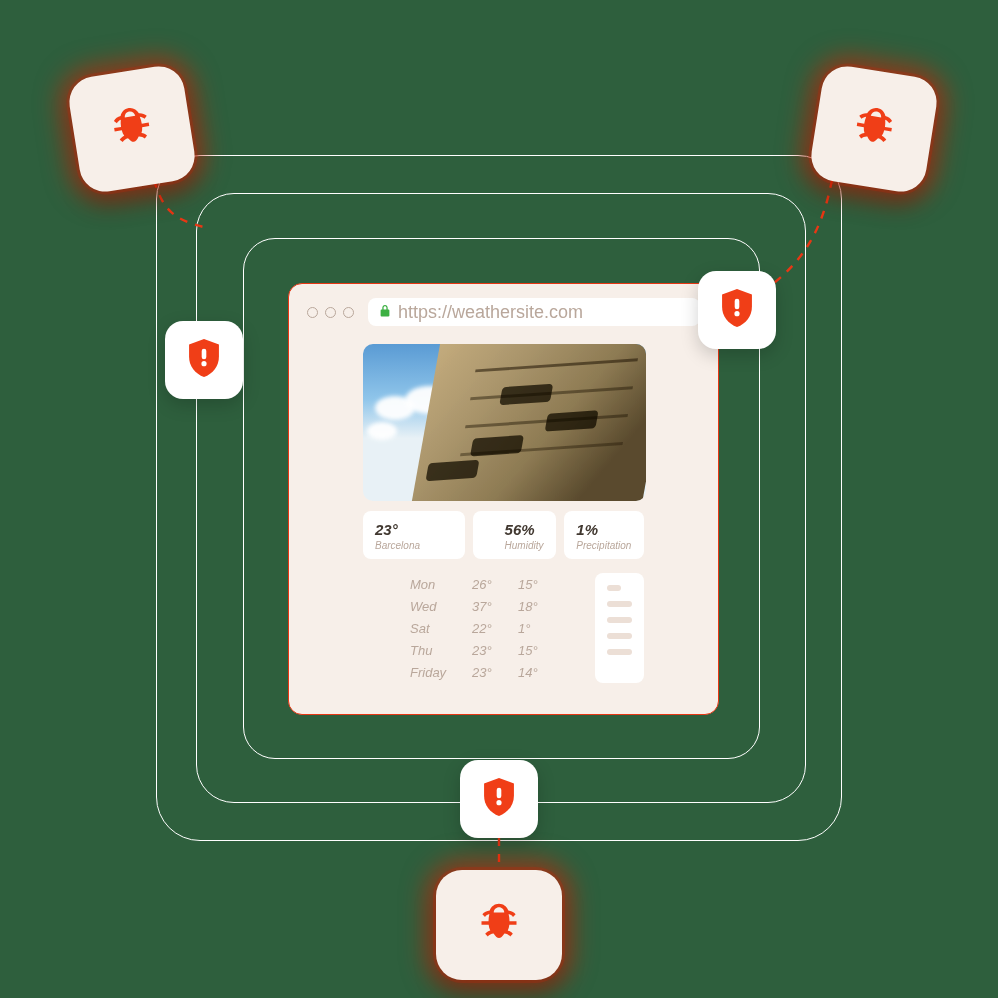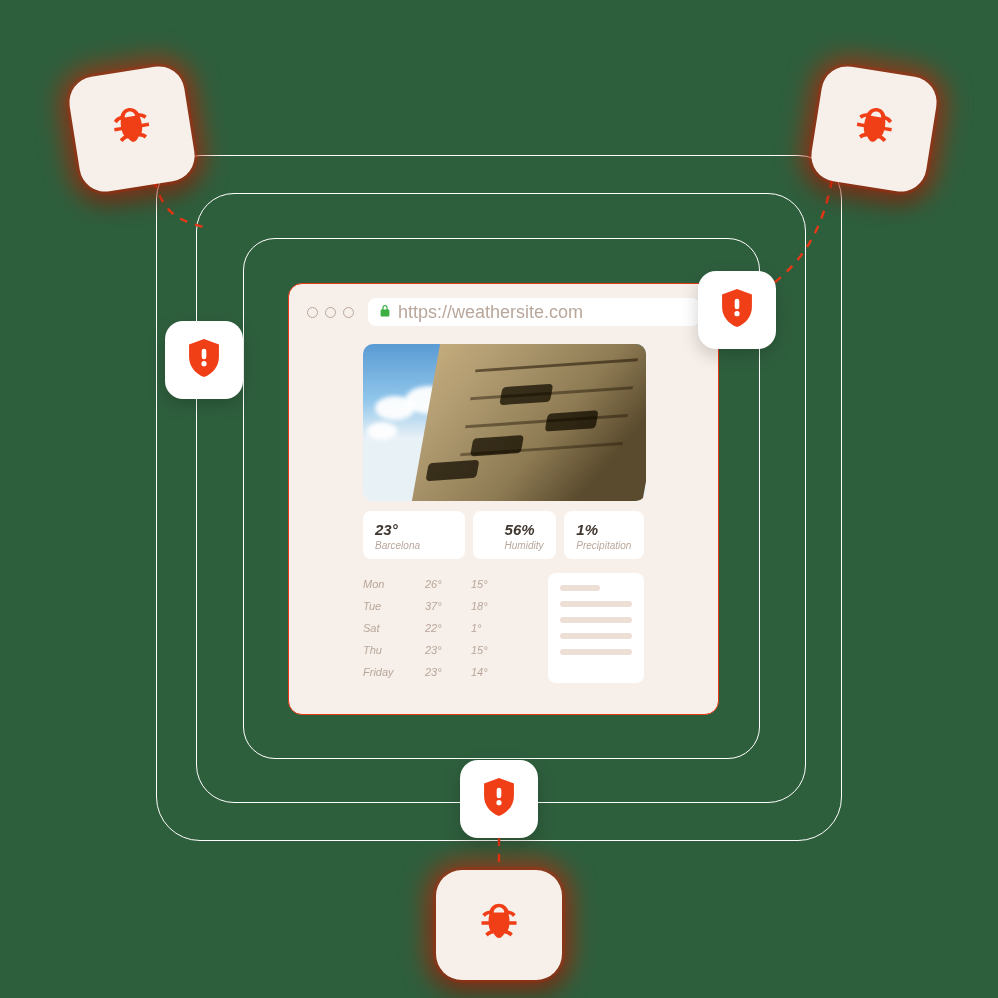--- a/index.html
+++ b/index.html
@@ -92,21 +92,21 @@
     border-radius: 8px;
     padding: 10px 12px 8px 12px;
   }
   .stat-card.wide { width: 102px; }
   .stat-card.med { width: 84px; padding-left: 32px; }
   .stat-card.sm { width: 80px; }
   .stat-value { font-size: 15px; font-weight: 700; color: #413830; }
   .stat-label { font-size: 10px; color: #b9a79b; margin-top: 2px; }
 
   .bottom-row { display: flex; gap: 20px; margin-top: 14px; }
-  .forecast-table { width: 165px; font-size: 11px; color: #b9a79b; }
+  .forecast-table { width: 165px; font-size: 13px; color: #b9a79b; margin-left: 47px; }
   .forecast-row { display: flex; height: 22px; align-items: center; }
   .fc-day { width: 62px; }
   .fc-hi { width: 46px; }
   .fc-lo { width: 40px; }
 
   .side-panel {
     flex: 1; background: #fff; border-radius: 8px;
     padding: 12px 12px;
     display: flex; flex-direction: column; gap: 10px;
   }
@@ -205,21 +205,21 @@
     </div>
 
     <div class="bottom-row">
       <div class="forecast-table">
         <div class="forecast-row">
           <span class="fc-day">Mon</span>
           <span class="fc-hi">26°</span>
           <span class="fc-lo">15°</span>
         </div>
         <div class="forecast-row">
-          <span class="fc-day">Tue</span>
+          <span class="fc-day">Wed</span>
           <span class="fc-hi">37°</span>
           <span class="fc-lo">18°</span>
         </div>
         <div class="forecast-row">
           <span class="fc-day">Sat</span>
           <span class="fc-hi">22°</span>
           <span class="fc-lo">1°</span>
         </div>
         <div class="forecast-row">
           <span class="fc-day">Thu</span>

